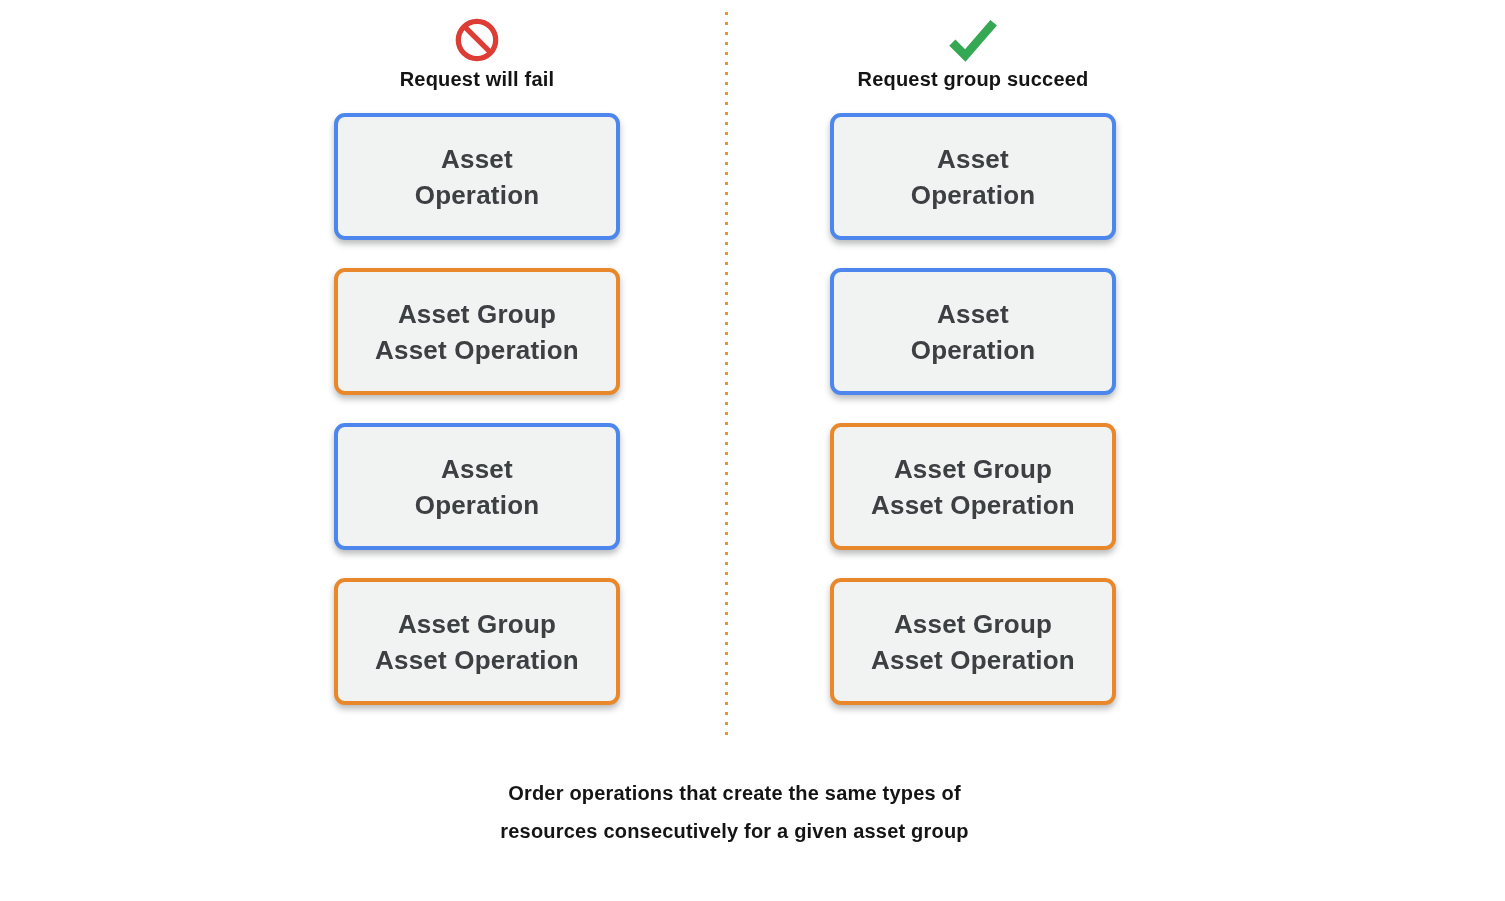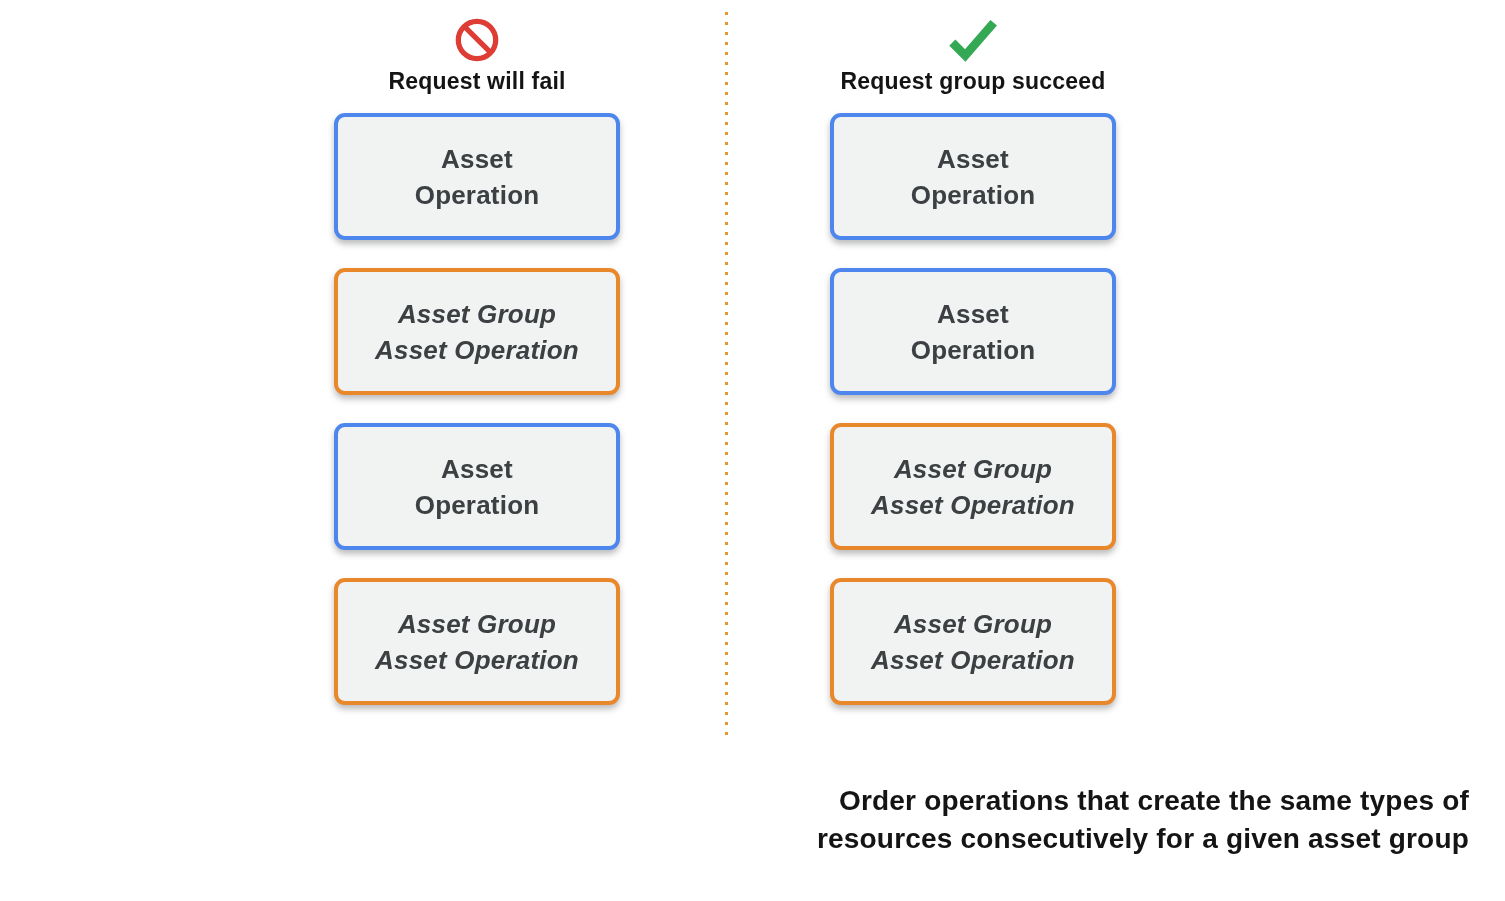--- a/index.html
+++ b/index.html
@@ -36,21 +36,21 @@
   }
   .icon {
     width: 50px;
     height: 48px;
     display: flex;
     align-items: center;
     justify-content: center;
   }
   .icon svg { display: block; }
   .col-title {
-    font-size: 23px;
+    font-size: 20px;
     font-weight: bold;
     color: var(--heading-text, #141414);
     text-align: center;
     letter-spacing: 0.2px;
     white-space: nowrap;
   }
 
   .box {
     position: absolute;
     left: 0;
@@ -65,21 +65,21 @@
     justify-content: center;
     text-align: center;
     white-space: pre-line;
     font-size: 26px;
     font-weight: bold;
     line-height: 36px;
     color: var(--box-text, #3C4043);
     letter-spacing: 0.2px;
   }
   .box.blue   { border-color: var(--blue, #4D87EE); }
-  .box.orange { border-color: var(--orange, #E8882B); font-style: italic; }
+  .box.orange { border-color: var(--orange, #E8882B); }
   .pos-0 { top: 113px; }
   .pos-1 { top: 268px; }
   .pos-2 { top: 423px; }
   .pos-3 { top: 578px; }
 
   .divider {
     position: absolute;
     left: 725px;
     top: 12px;
     width: 3px;
@@ -91,24 +91,24 @@
       transparent 3px,
       transparent 10px
     );
   }
 
   .caption {
     position: absolute;
     top: 766px;
     left: 0;
     width: 1453px;
-    margin: 16px;
-    text-align: right;
+    margin: 8px;
+    text-align: center;
     white-space: pre-line;
-    font-size: 28px;
+    font-size: 20px;
     font-weight: bold;
     line-height: 38px;
     color: var(--heading-text, #141414);
     letter-spacing: 0.2px;
   }
 </style>
 </head>
 <body>
 
 <div class="canvas">

